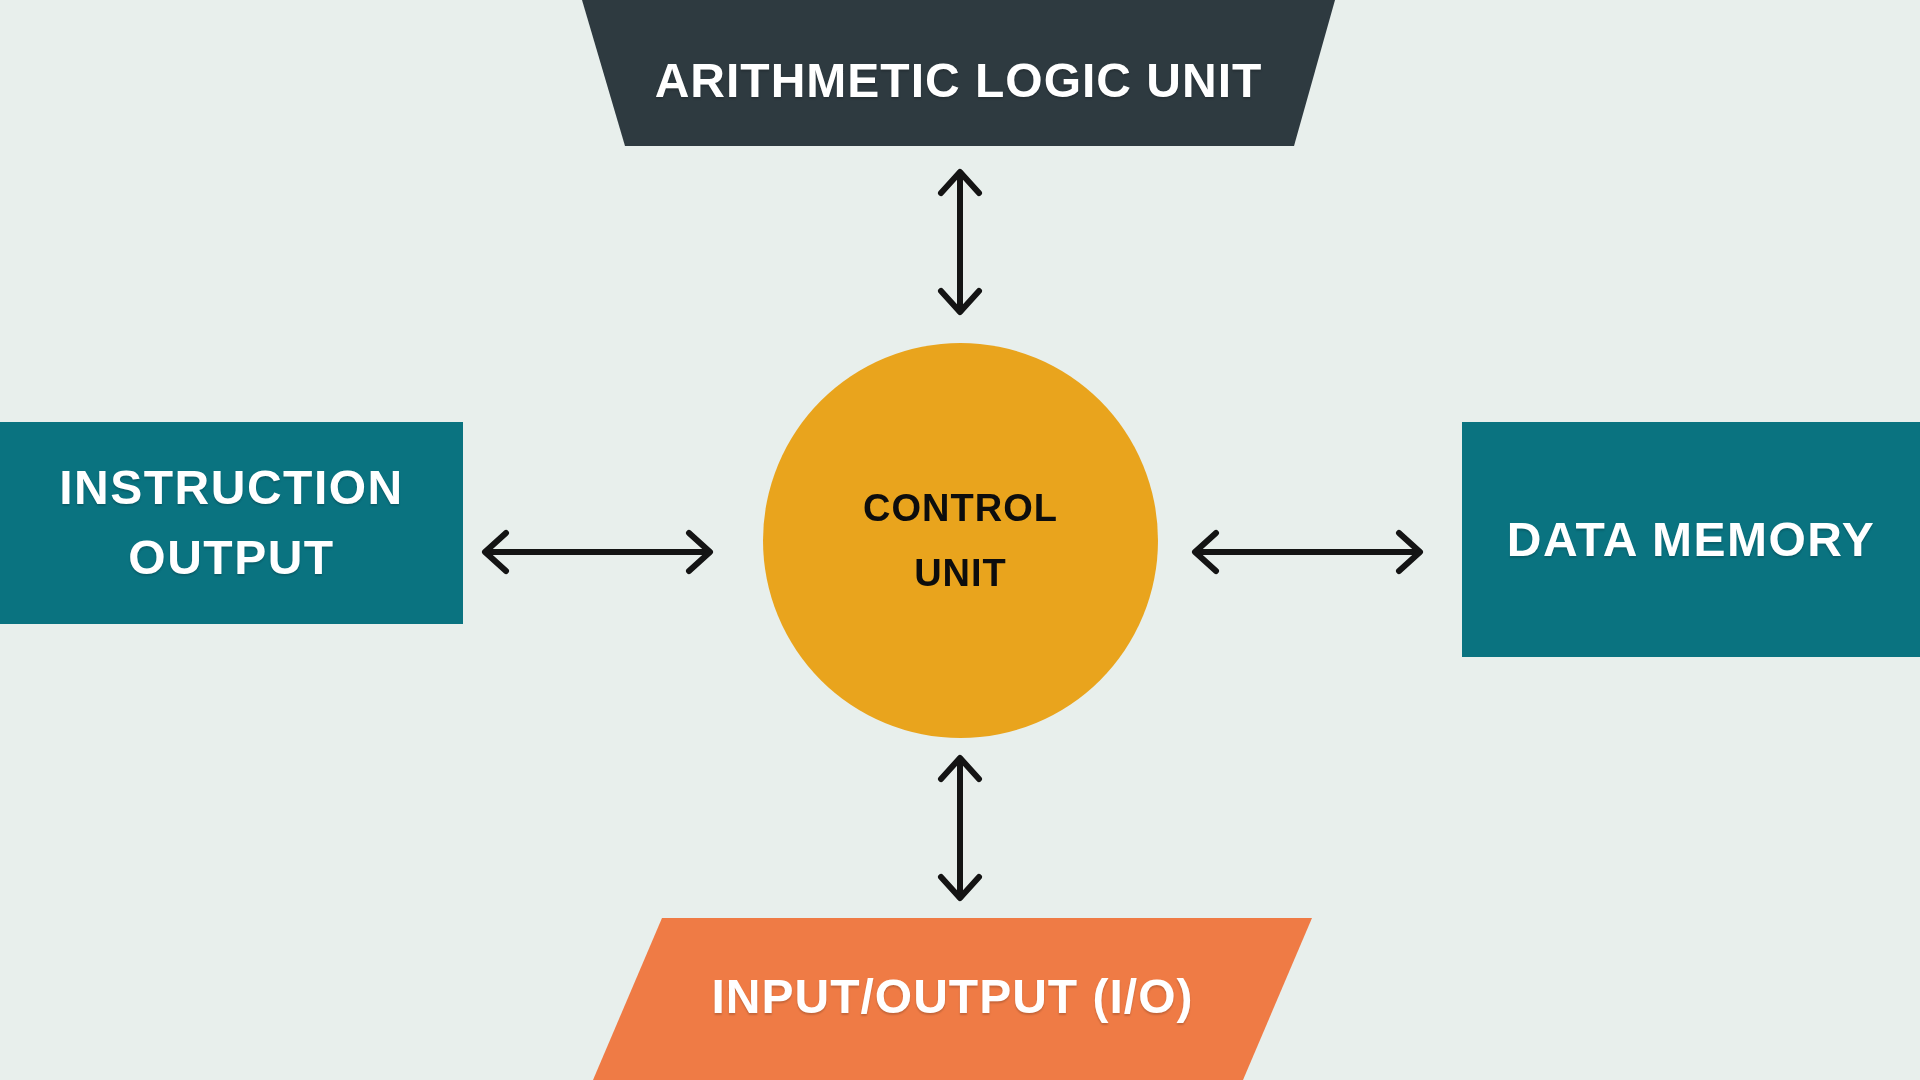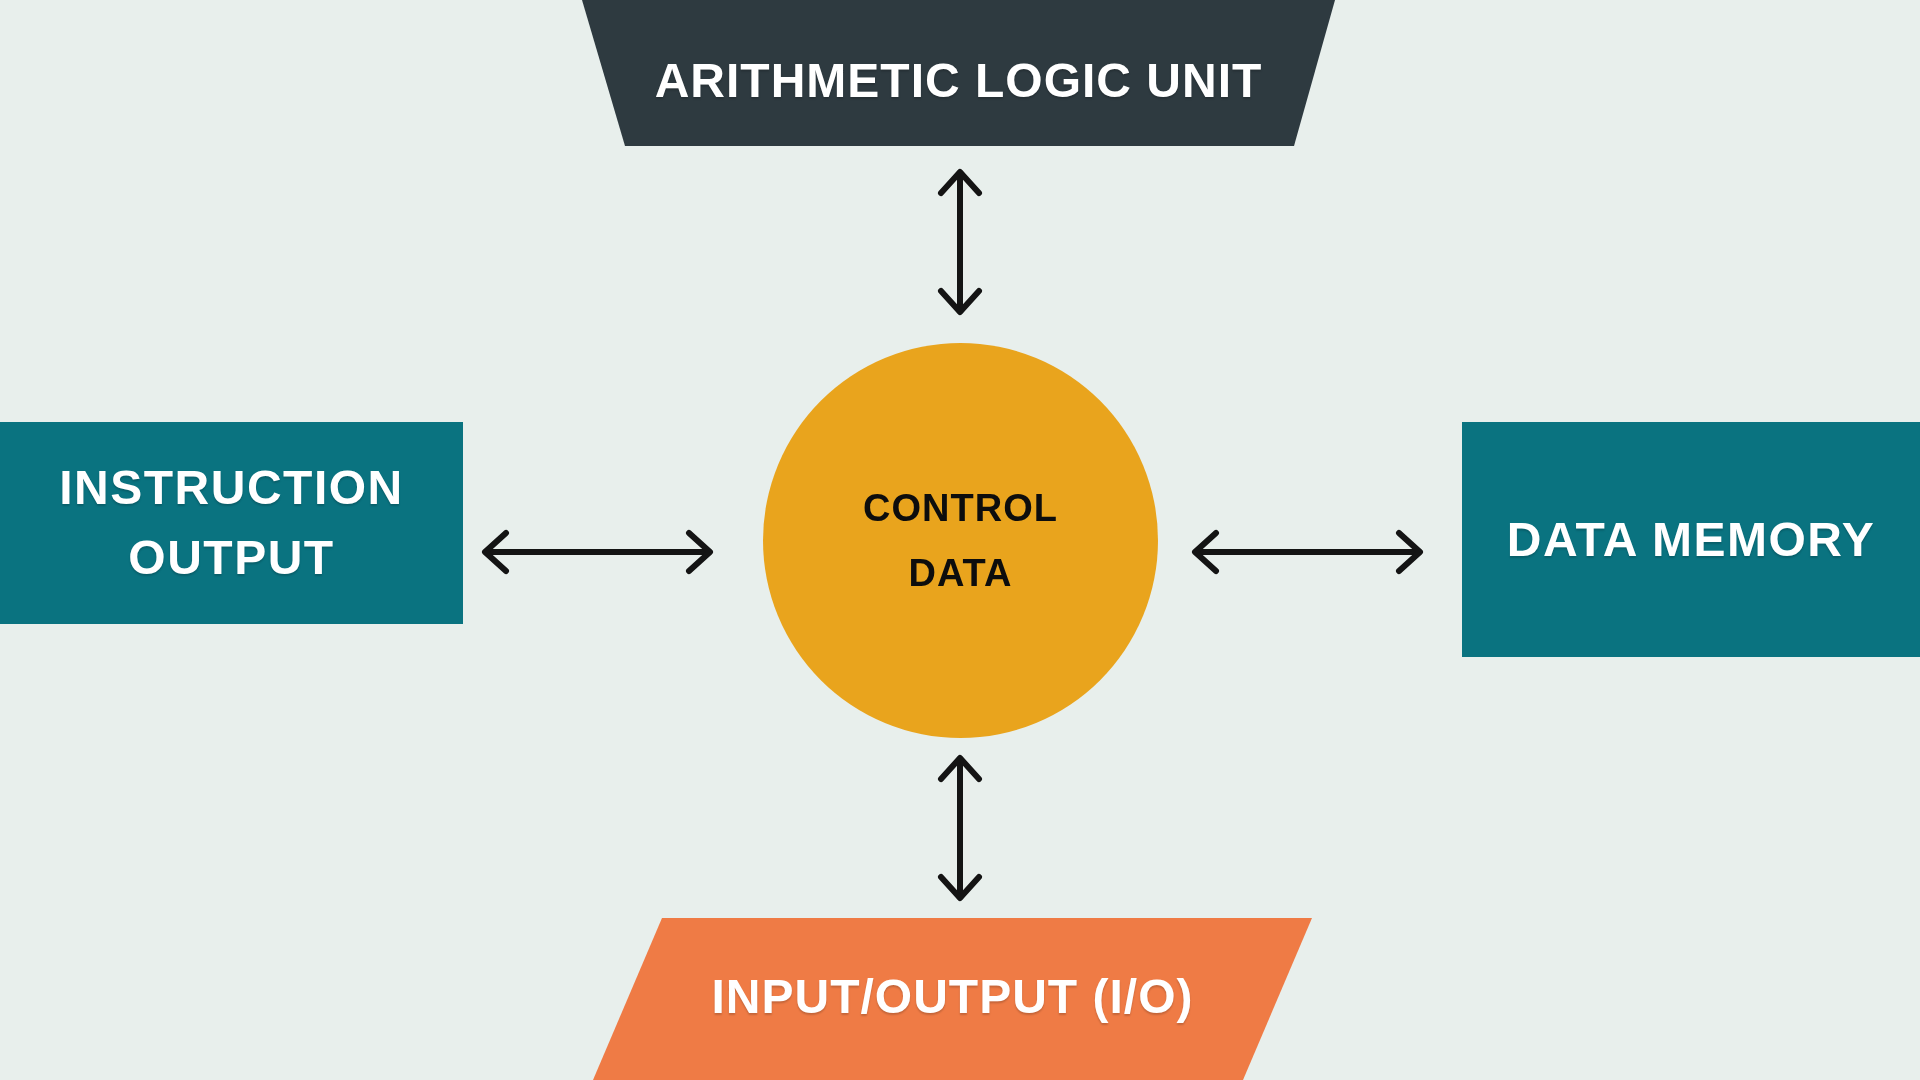--- a/index.html
+++ b/index.html
@@ -80,21 +80,21 @@
     <span class="lbl">ARITHMETIC LOGIC UNIT</span>
   </div>
 
   <div class="node mem instruction-memory">
     <span class="lbl">INSTRUCTION</span>
     <span class="lbl">OUTPUT</span>
   </div>
 
   <div class="node control-unit">
     <span class="lbl">CONTROL</span>
-    <span class="lbl">DATA</span>
+    <span class="lbl">UNIT</span>
   </div>
 
   <div class="node mem data-memory">
     <span class="lbl">DATA MEMORY</span>
   </div>
 
   <div class="node io">
     <span class="lbl">INPUT/OUTPUT (I/O)</span>
   </div>
 

